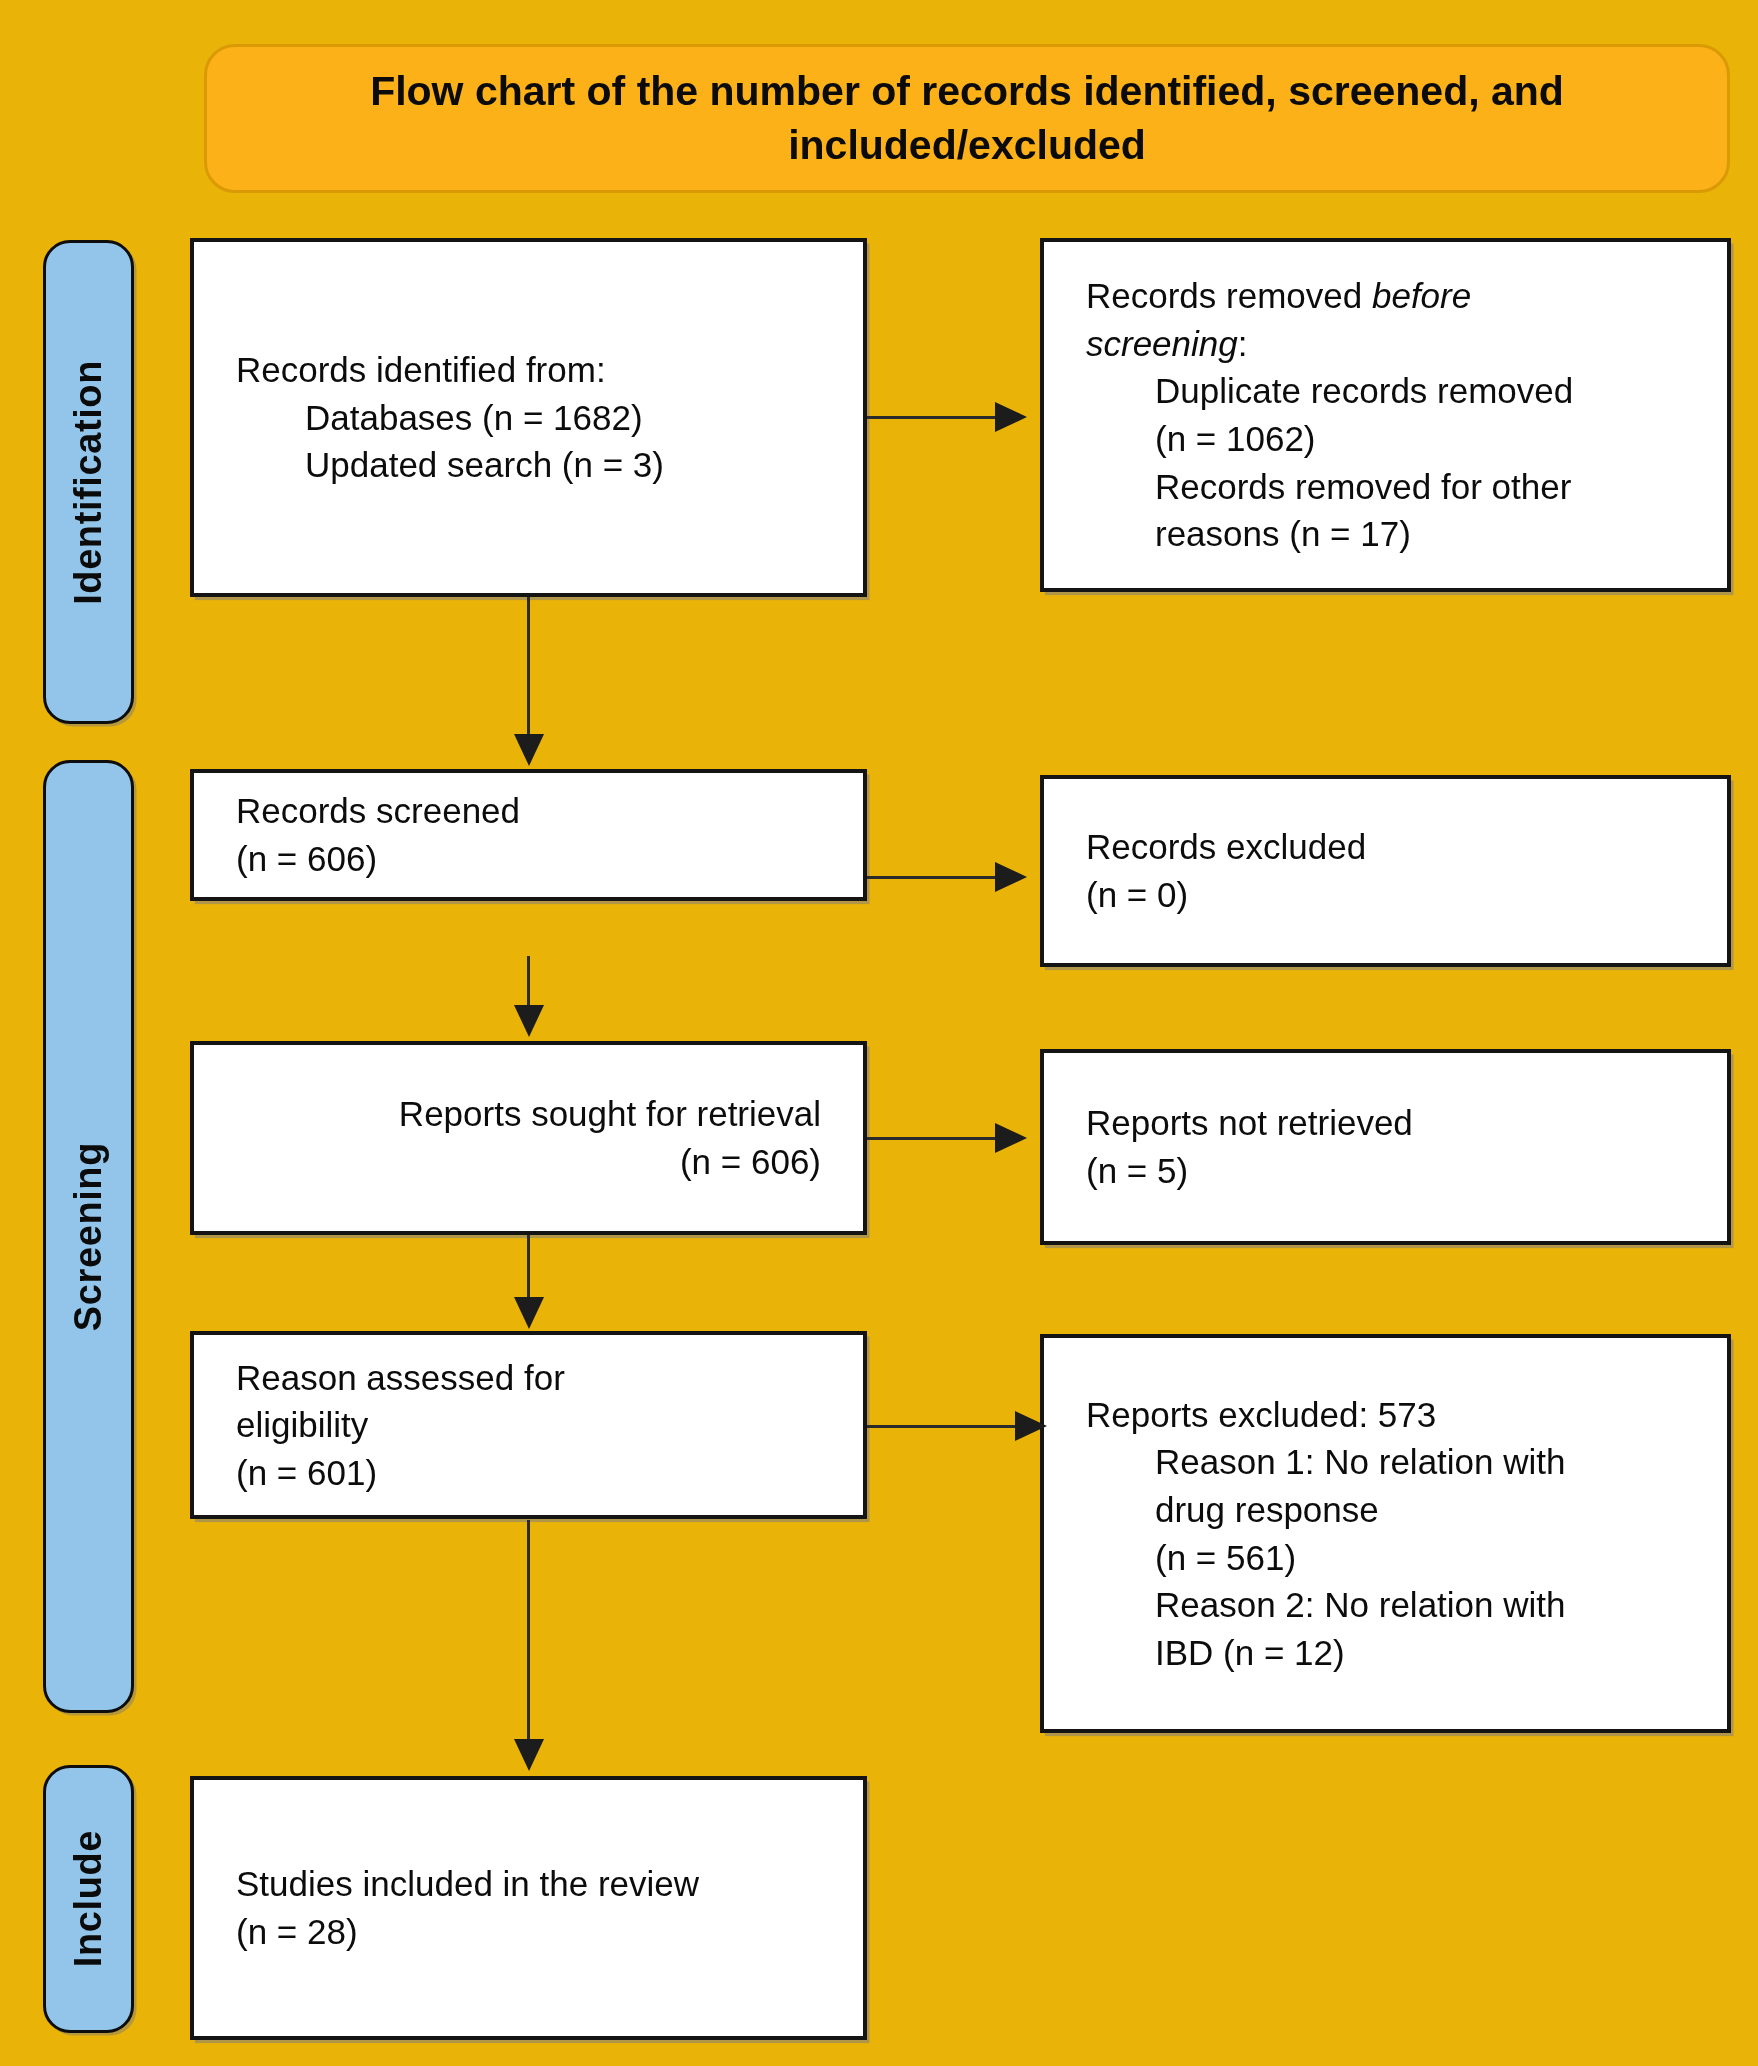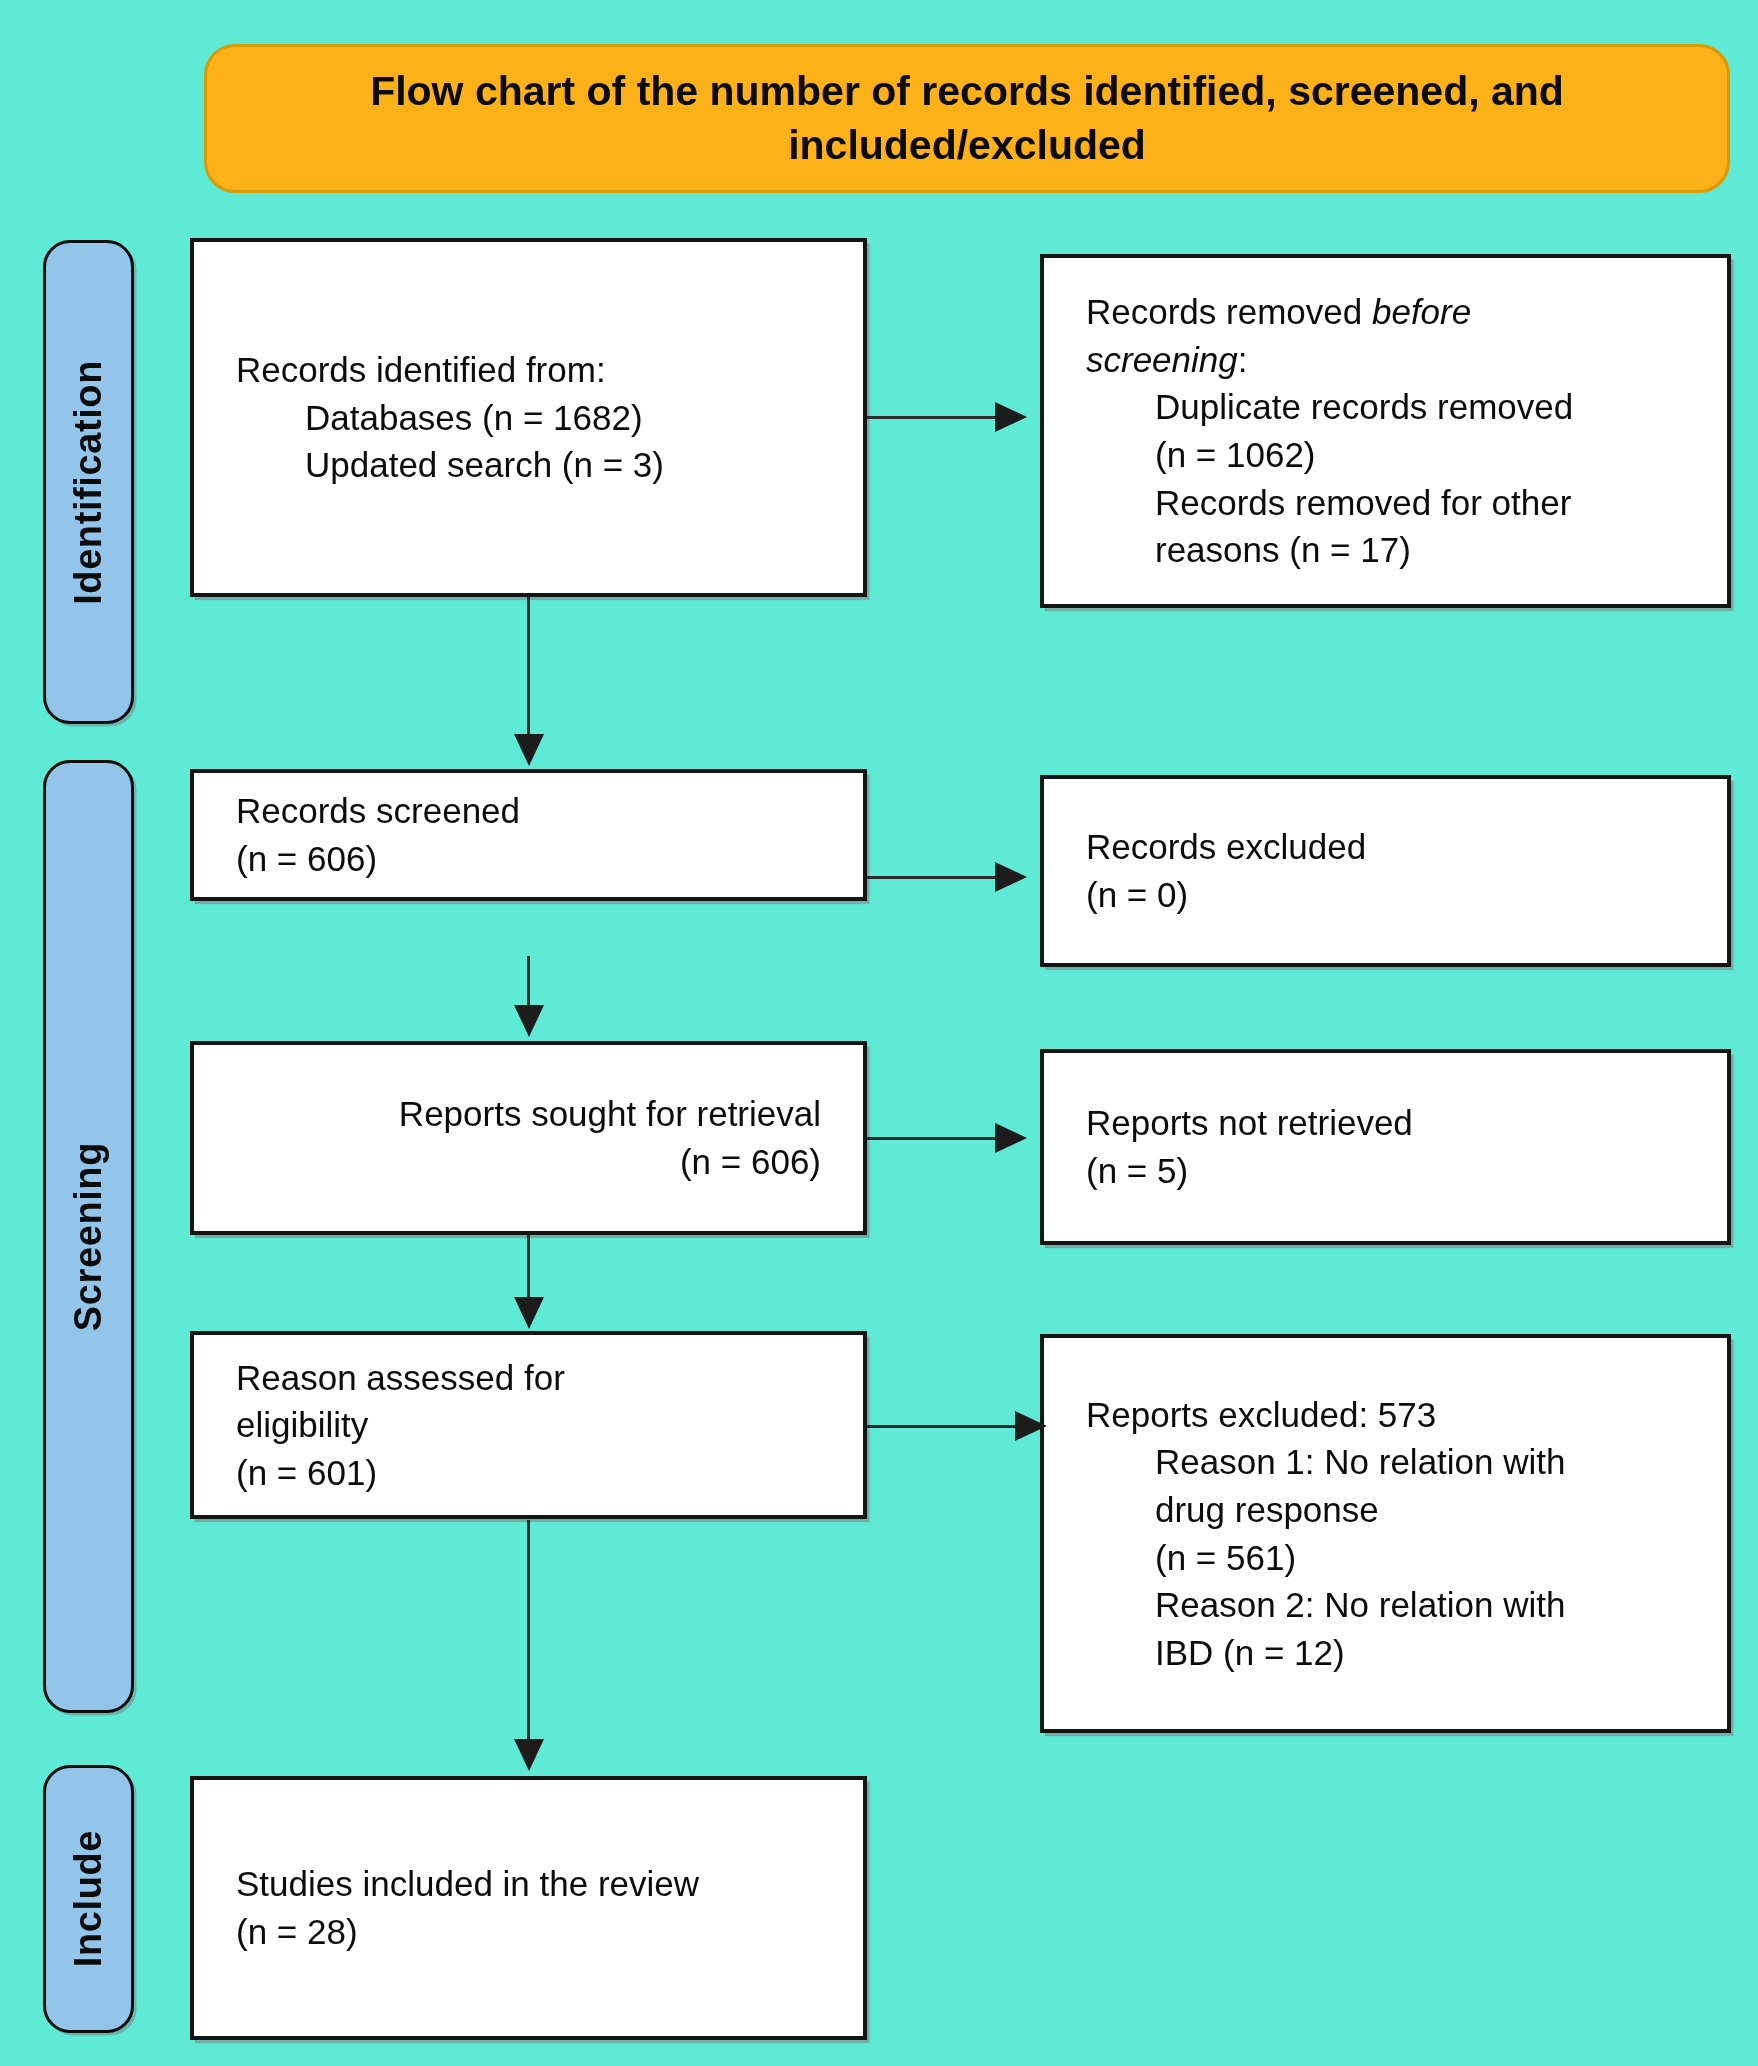--- a/index.html
+++ b/index.html
@@ -5,21 +5,21 @@
   html, body {
     margin: 0;
     padding: 0;
     background: #ffffff;
     font-family: "Liberation Sans", "DejaVu Sans", sans-serif;
   }
   .page {
     position: relative;
     width: 1759px;
     height: 2066px;
-    background: #5eead4;
+    background: #eab308;
     overflow: hidden;
   }
 
   
   .banner {
     position: absolute;
     left: 204px; top: 44px;
     width: 1526px; height: 149px;
     box-sizing: border-box;
     background: #FBB117;
@@ -76,21 +76,21 @@
     padding: 0 42px;
     font-size: 35px;
     line-height: 1.36;
     color: #0c0c0c;
     text-align: left;
   }
   .box .line { white-space: nowrap; }
   .box .line.indent { padding-left: 69px; }
 
   .box-identified       { left: 190px;  top: 238px;  width: 677px; height: 359px; }
-  .box-removed          { left: 1040px; top: 238px;  width: 691px; height: 354px; margin-top: 16px; }
+  .box-removed          { left: 1040px; top: 238px;  width: 691px; height: 354px; }
   .box-screened         { left: 190px;  top: 769px; width: 677px; height: 132px; }
   .box-records-excluded { left: 1040px; top: 775px; width: 691px; height: 192px; }
   .box-sought           { left: 190px;  top: 1041px; width: 677px; height: 194px; align-items: flex-end; }
   .box-not-retrieved    { left: 1040px; top: 1049px; width: 691px; height: 196px; }
   .box-assessed         { left: 190px;  top: 1331px; width: 677px; height: 188px; }
   .box-reports-excluded { left: 1040px; top: 1334px; width: 691px; height: 399px; }
   .box-included         { left: 190px;  top: 1776px; width: 677px; height: 264px; }
 
   
   .vline { position: absolute; width: 3.1px; background: #2b2b2b; }

